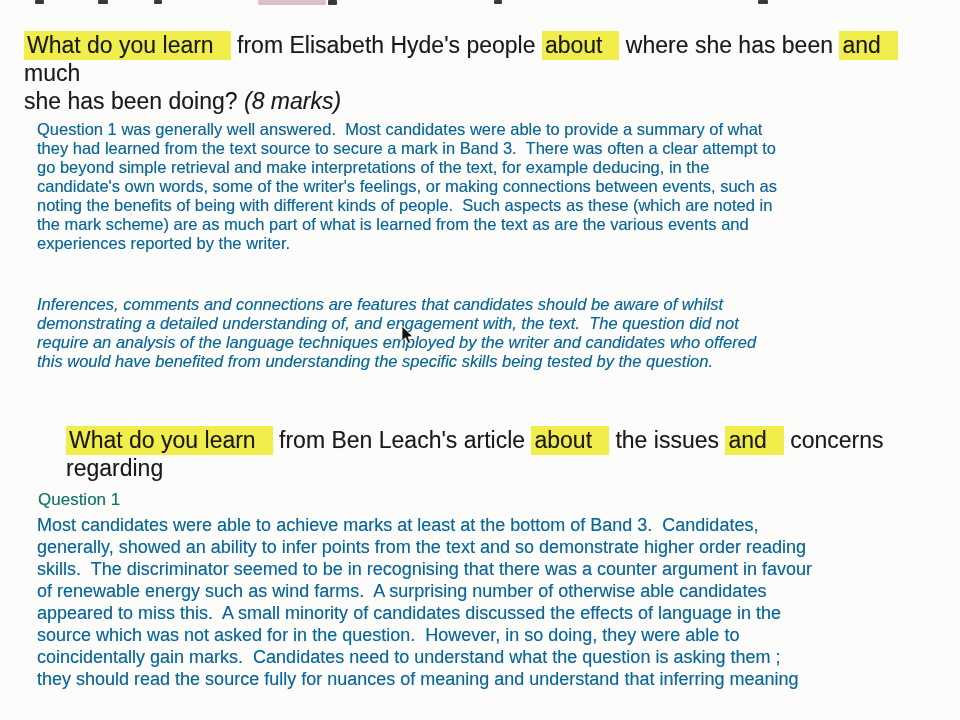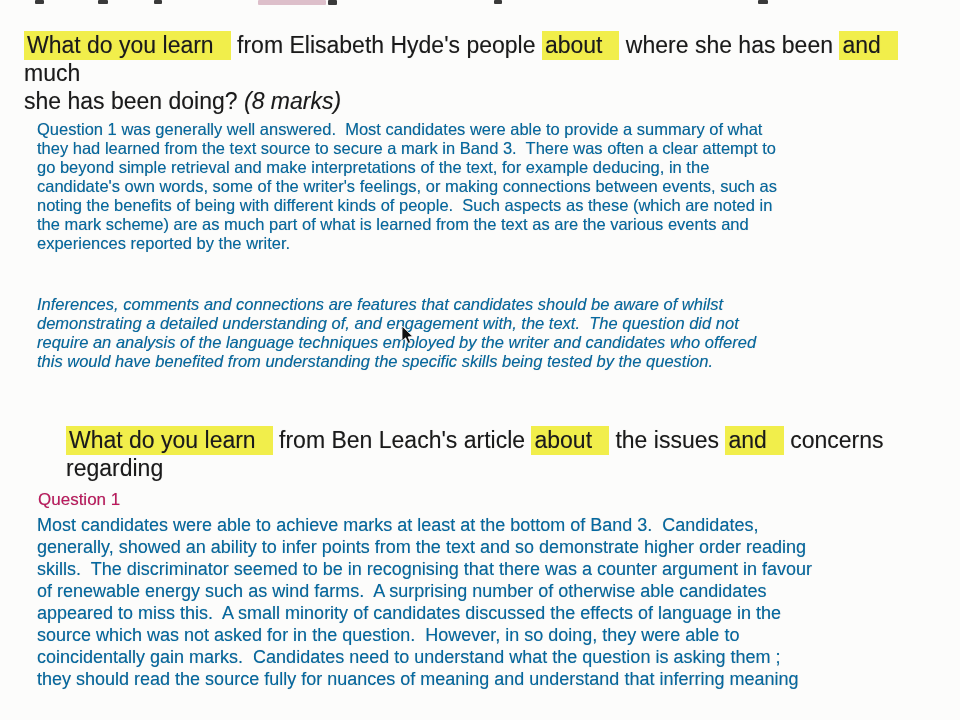--- a/index.html
+++ b/index.html
@@ -23,21 +23,21 @@
   .heading .hl{background:var(--hl,#f1ee4b);padding:1px 17px 2px 3px;}
   .heading .it{font-style:italic;text-align:right;}
   
   .body-text{
     position:absolute;
     white-space:pre-wrap;
     color:#0369a1;
   }
   .p-small{font-size:16.5px;line-height:19px;width:900px;}
   .p-large{font-size:18px;line-height:22px;width:905px;}
-  .q-label{font-size:17px;color:#be185d;position:absolute;}
+  .q-label{font-size:17px;color:#0f766e;position:absolute;}
   .cursor{position:absolute;pointer-events:none;}
 </style>
 </head>
 <body>
 
 <div class="page">
 
   <div>
       <div class="remnant" style="left: 35px; width: 9px; height: 4px; background: rgb(58, 58, 58);"></div>
       <div class="remnant" style="left: 98px; width: 10px; height: 4px; background: rgb(58, 58, 58);"></div>

